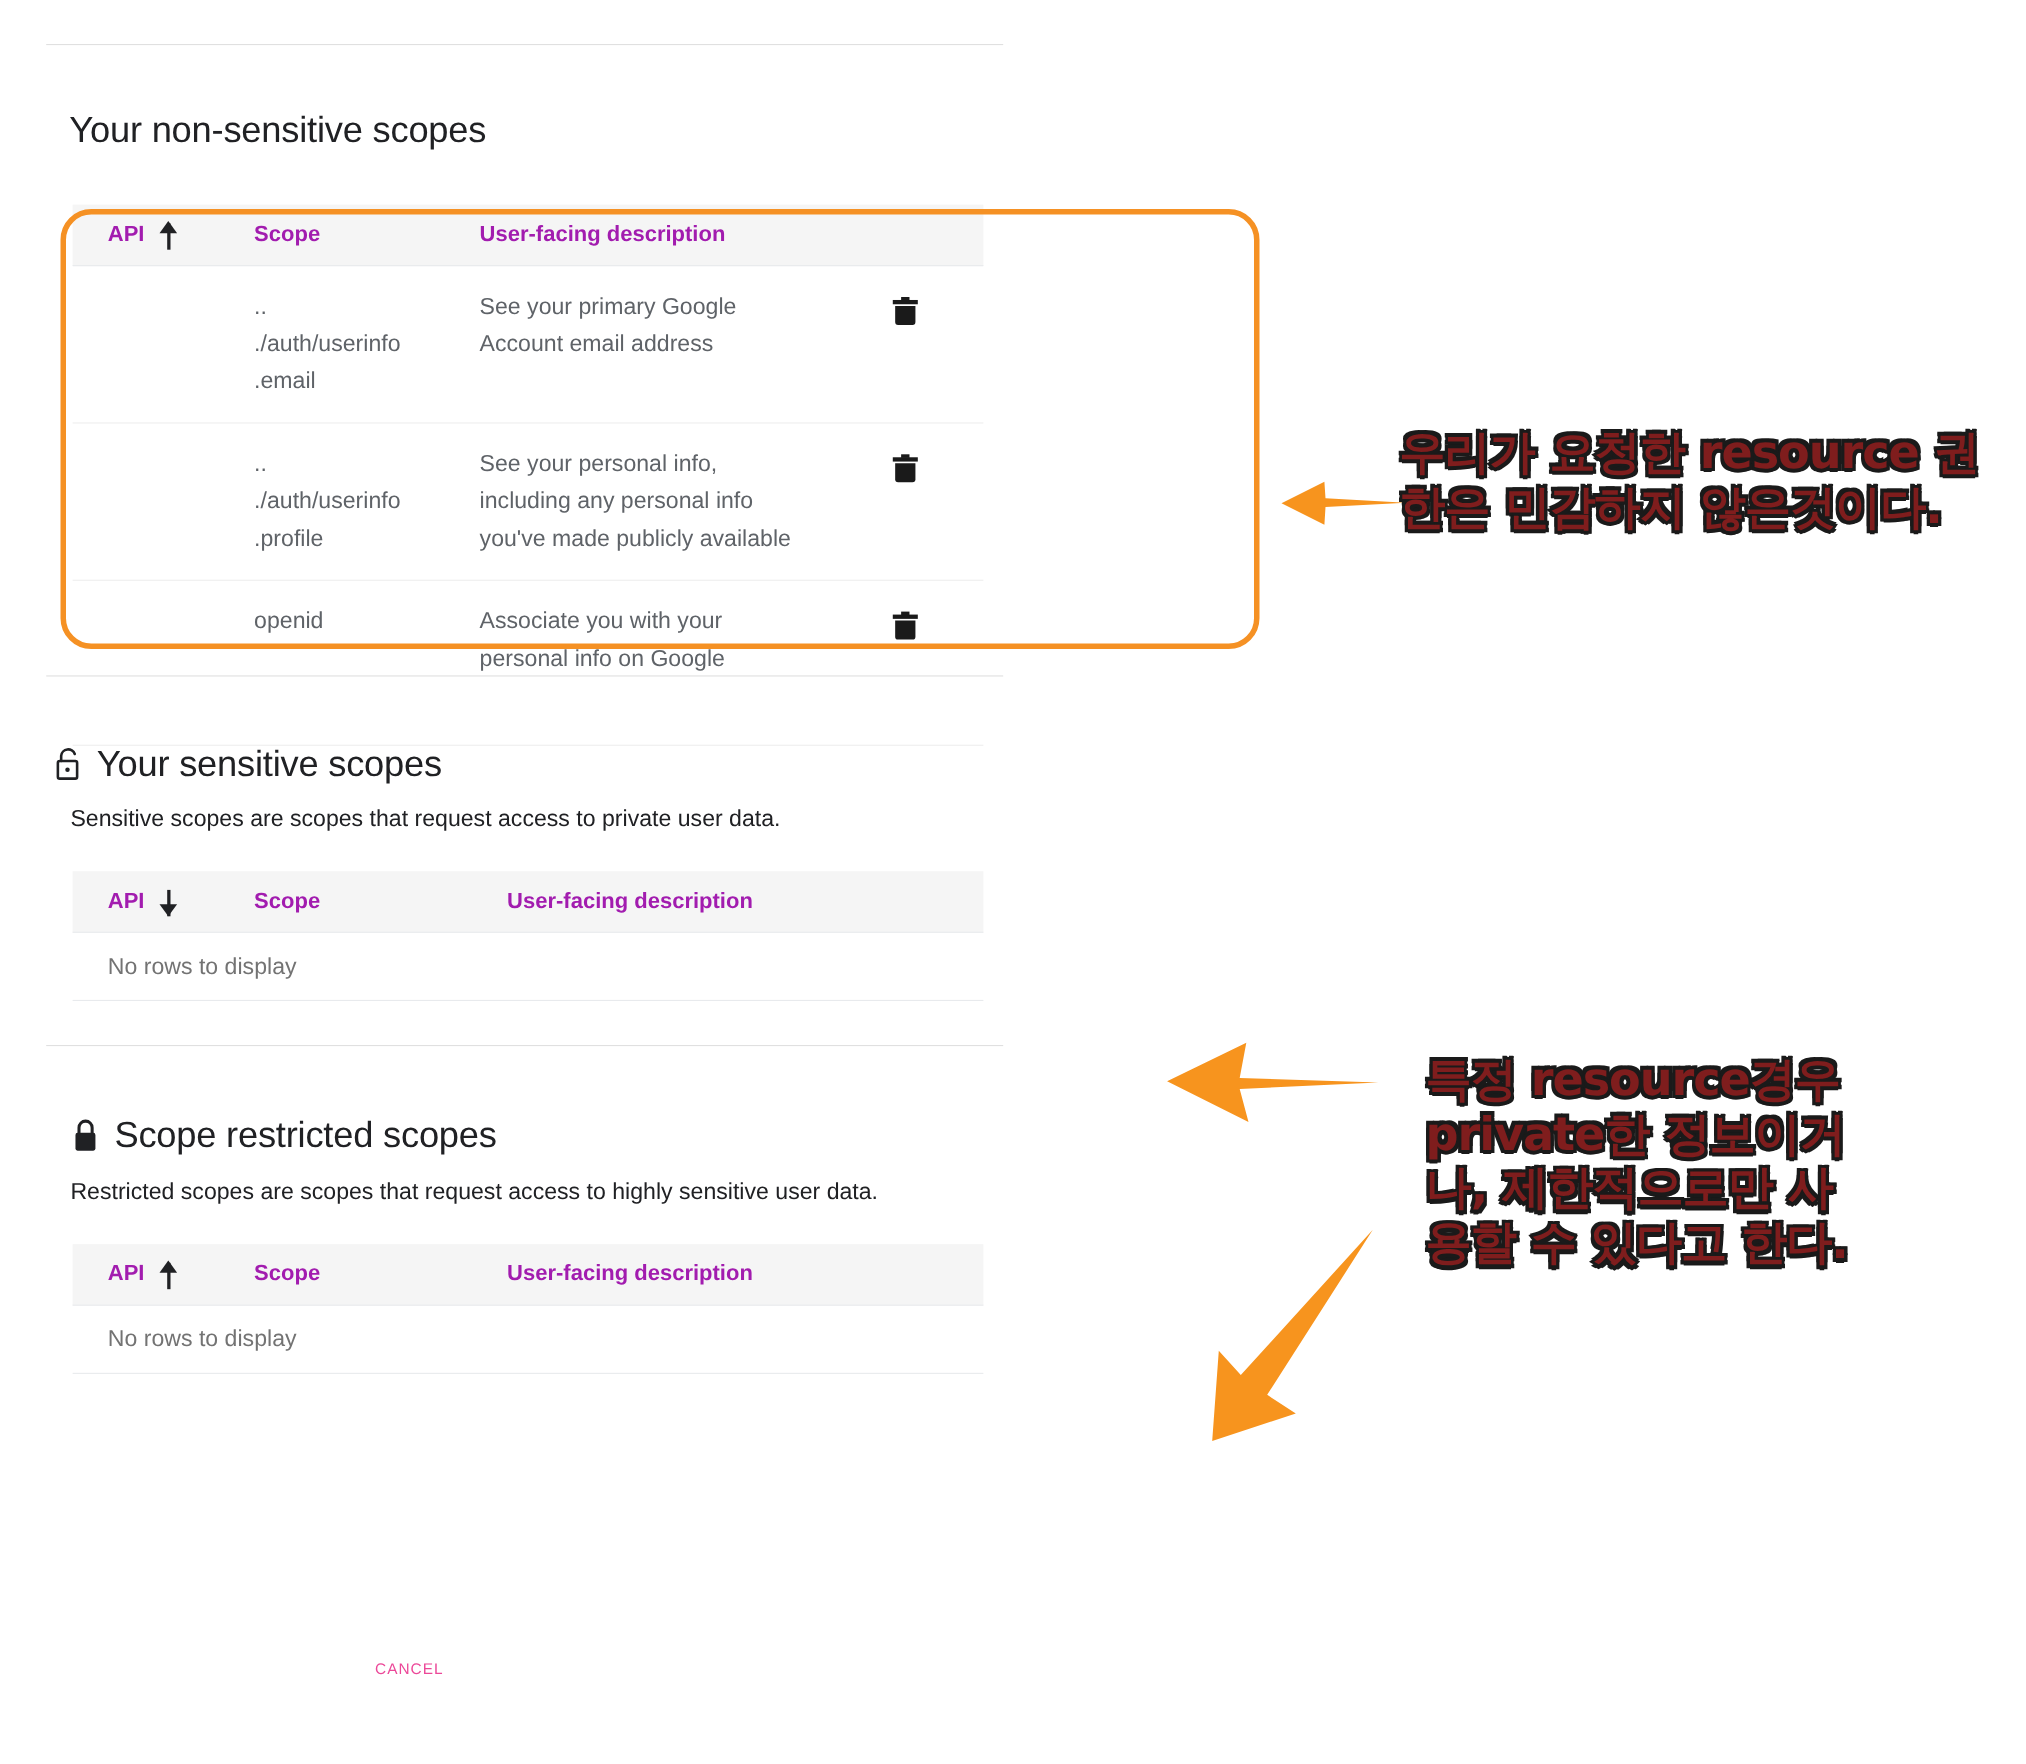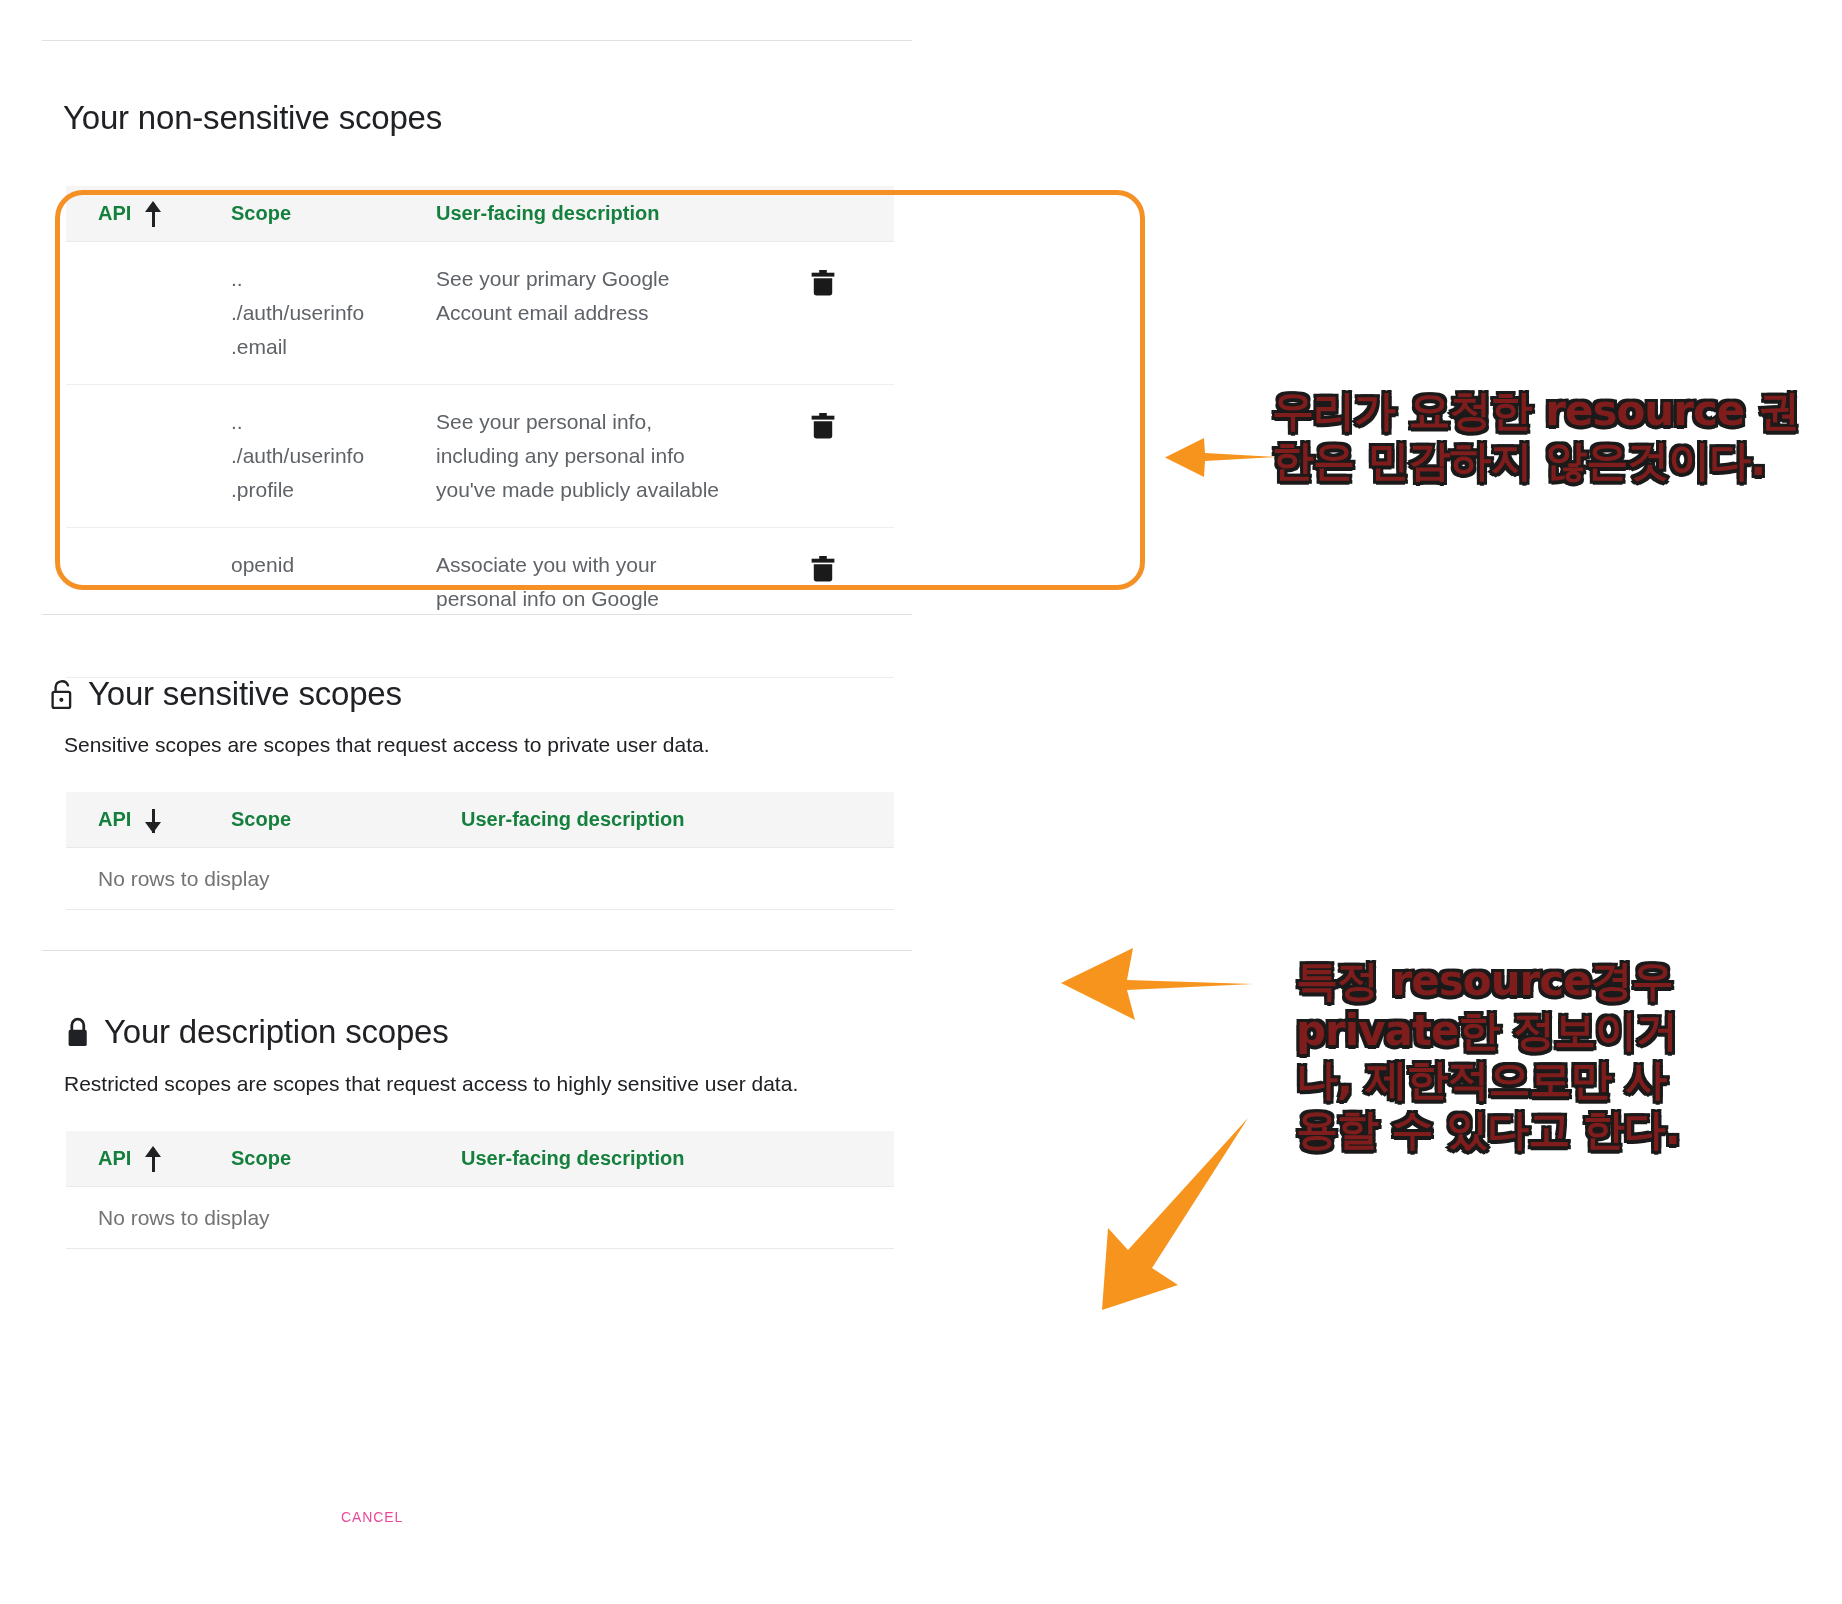--- a/index.html
+++ b/index.html
@@ -58,21 +58,21 @@
     display: flex;
     align-items: center;
     background: #f5f5f5;
     border-bottom: 1px solid #e8eaed;
     height: 56px;
     box-sizing: border-box;
   }
   .th {
     font-size: 20px;
     font-weight: 700;
-    color: #15803d;
+    color: #a21caf;
     display: flex;
     align-items: center;
     gap: 14px;
     white-space: nowrap;
   }
   .col-api   { width: 165px; padding-left: 32px; box-sizing: border-box; }
   .col-scope { width: 205px; }
   .col-desc  { flex: 1; }
   .col-act   { width: 90px; }
 
@@ -326,21 +326,21 @@
 
   <div class="hrule" style="left:42px; top:950px; width:870px;"></div>
 
   <div class="section-title with-icon" style="left:65px; top:1013px;">
     <span class="lock-icon">
       <svg width="26" height="32" viewBox="0 0 24 30">
         <path d="M6.2 14 V8.6 A5.6 5.6 0 0 1 17.4 8.6 V14" fill="none" stroke="#202124" stroke-width="2.6" stroke-linecap="round"></path>
         <rect x="3.2" y="13" width="17" height="15.2" rx="1.8" fill="#202124"></rect>
       </svg>
     </span>
-    <span>Your description scopes</span>
+    <span>Scope restricted scopes</span>
   </div>
 
   <div class="section-desc" style="left:64px; top:1072px;">Restricted scopes are scopes that request access to highly sensitive user data.</div>
 
   <div class="scope-table" style="left:66px; top:1131px; width:828px;">
     <div class="thead">
       <div class="th col-api">
         <span>API</span>
         <span class="sort-arrow up">
           <span class="shaft"></span>

